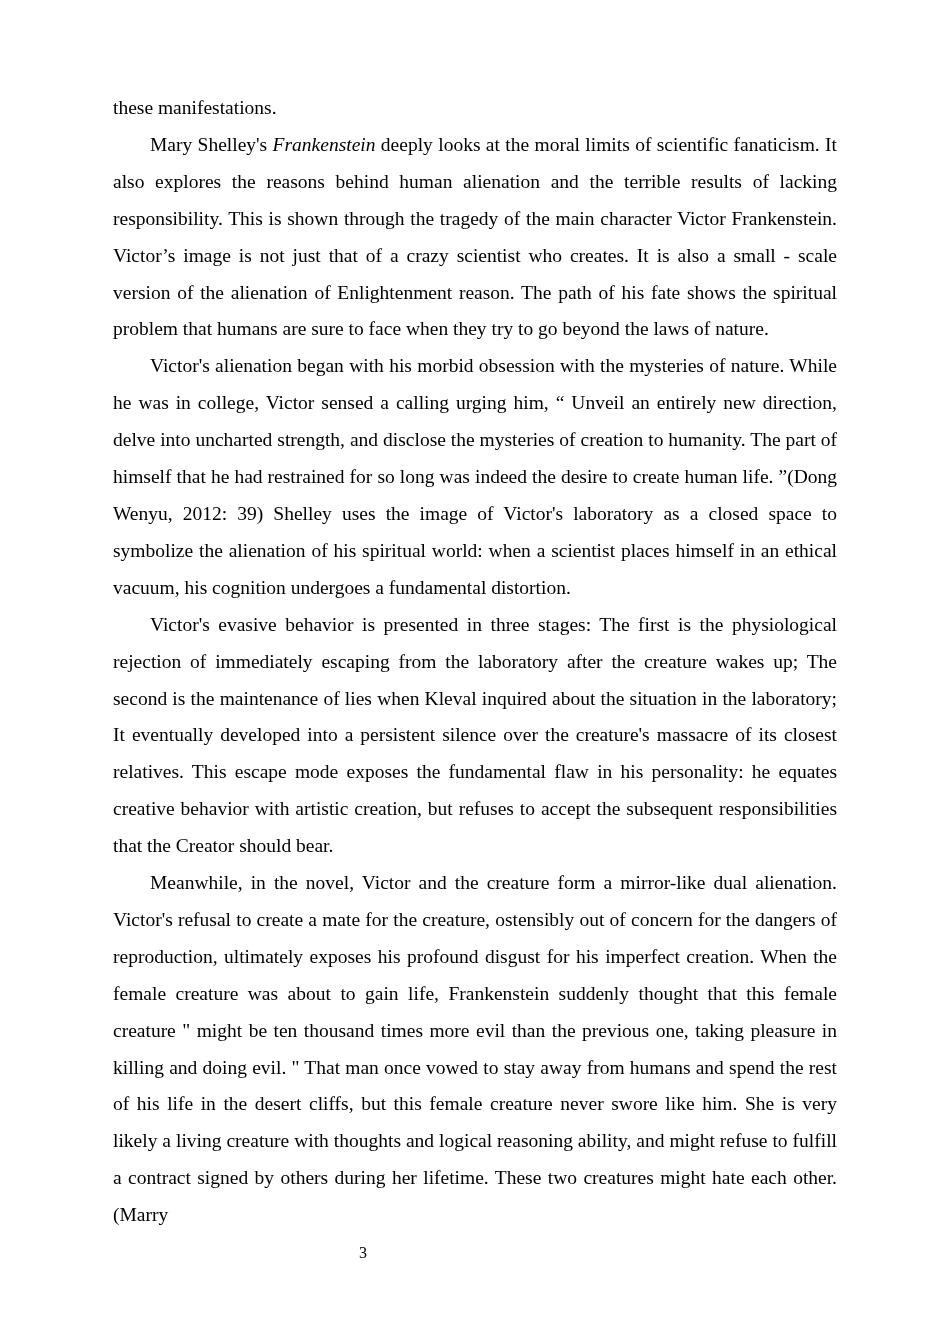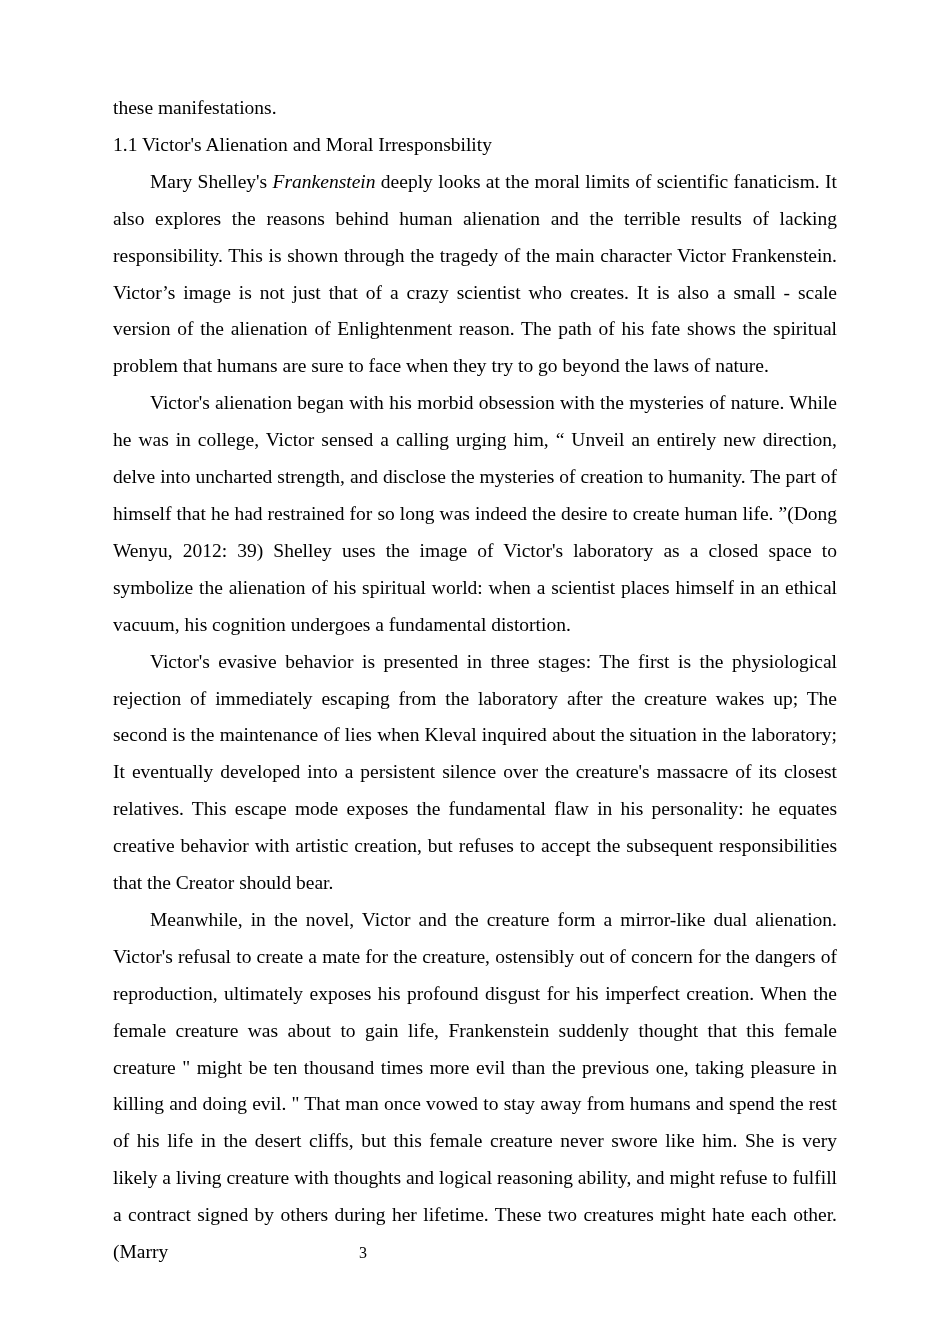--- a/index.html
+++ b/index.html
@@ -63,21 +63,20 @@
   }
 </style>
 </head>
 <body>
 
 <div class="page">
   <div class="content">
 
     <p class="continuation">these manifestations.</p>
 
-    <h2 class="heading">1.1 Victor's Alienation and Moral Irresponsbility</h2>
 
     <p class="indent"><span>Mary Shelley's </span><span class="book-title">Frankenstein</span><span> deeply looks at the moral limits of scientific fanaticism. It also explores the reasons behind human alienation and the terrible results of lacking responsibility. This is shown through the tragedy of the main character Victor Frankenstein. Victor’s image is not just that of a crazy scientist who creates. It is also a small - scale version of the alienation of Enlightenment reason. The path of his fate shows the spiritual problem that humans are sure to face when they try to go beyond the laws of nature.</span></p>
 
     <p class="indent">Victor's alienation began with his morbid obsession with the mysteries of nature. While he was in college, Victor sensed a calling urging him, “ Unveil an entirely new direction, delve into uncharted strength, and disclose the mysteries of creation to humanity. The part of himself that he had restrained for so long was indeed the desire to create human life. ”(Dong Wenyu, 2012: 39) Shelley uses the image of Victor's laboratory as a closed space to symbolize the alienation of his spiritual world: when a scientist places himself in an ethical vacuum, his cognition undergoes a fundamental distortion.</p>
 
     <p class="indent">Victor's evasive behavior is presented in three stages: The first is the physiological rejection of immediately escaping from the laboratory after the creature wakes up; The second is the maintenance of lies when Kleval inquired about the situation in the laboratory; It eventually developed into a persistent silence over the creature's massacre of its closest relatives. This escape mode exposes the fundamental flaw in his personality: he equates creative behavior with artistic creation, but refuses to accept the subsequent responsibilities that the Creator should bear.</p>
 
     <p class="indent justify-last">Meanwhile, in the novel, Victor and the creature form a mirror-like dual alienation. Victor's refusal to create a mate for the creature, ostensibly out of concern for the dangers of reproduction, ultimately exposes his profound disgust for his imperfect creation. When the female creature was about to gain life, Frankenstein suddenly thought that this female creature " might be ten thousand times more evil than the previous one, taking pleasure in killing and doing evil. " That man once vowed to stay away from humans and spend the rest of his life in the desert cliffs, but this female creature never swore like him. She is very likely a living creature with thoughts and logical reasoning ability, and might refuse to fulfill a contract signed by others during her lifetime. These two creatures might hate each other. (Marry</p>
 
   </div>

